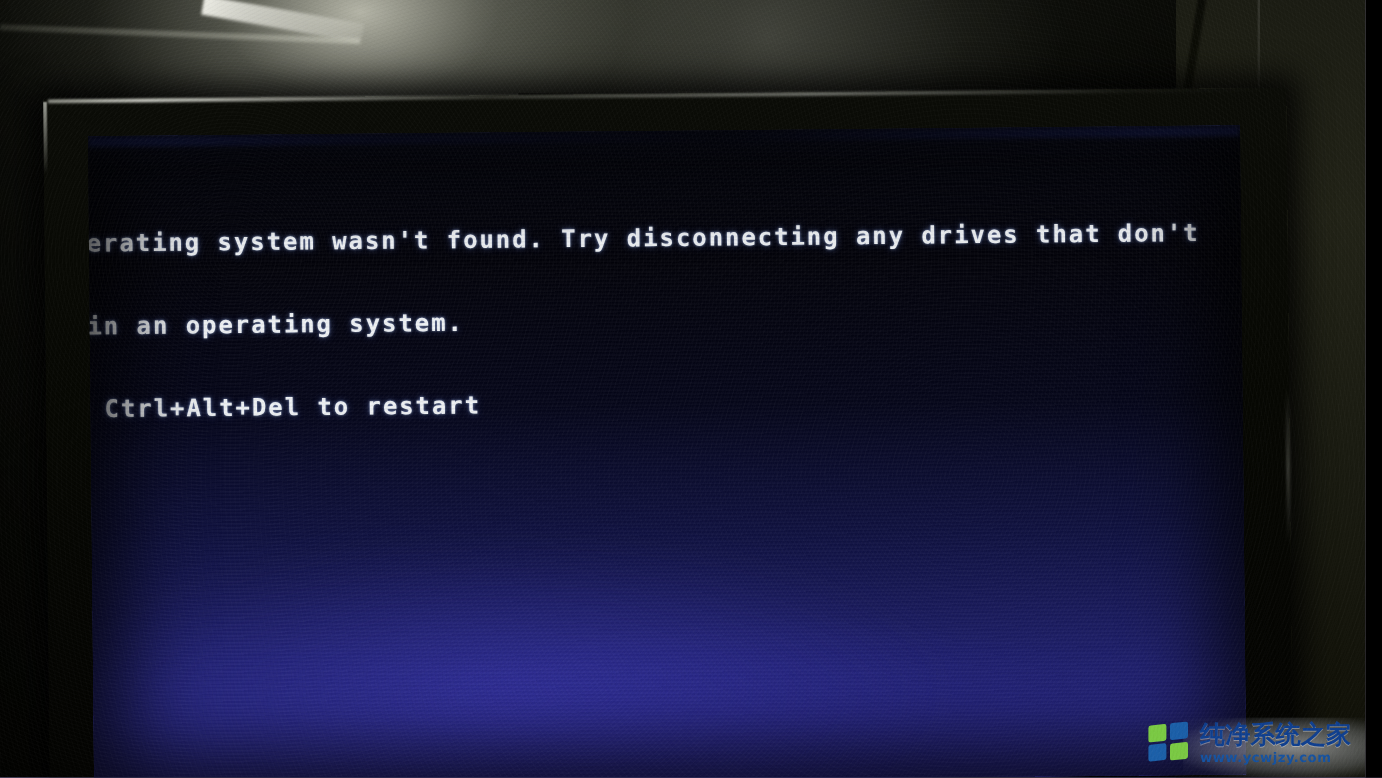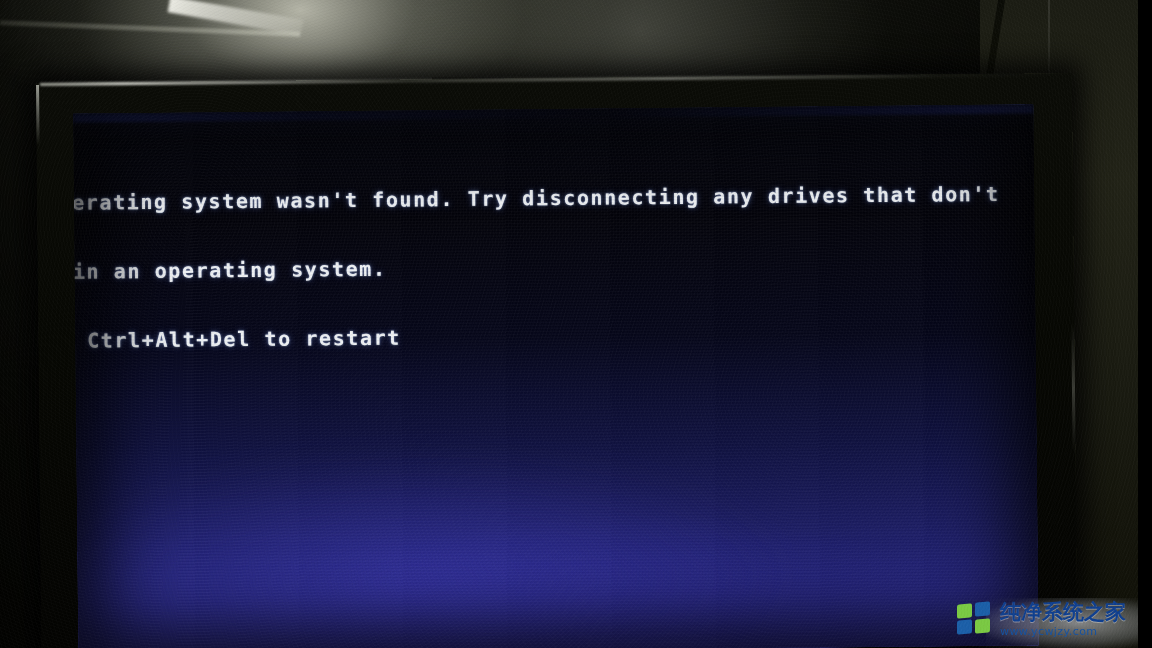--- a/index.html
+++ b/index.html
@@ -242,21 +242,21 @@
     font-size: 21px;
     font-weight: bold;
     color: #0f3f8f;
     letter-spacing: 0px;
     text-shadow: 0 1px 0 rgba(255,255,255,0.35);
   }
   .wm-url {
     margin-top: 3px;
     font-family: "DejaVu Sans", sans-serif;
     font-size: 11px;
-    font-weight: normal;
+    font-weight: bold;
     color: #1552a0;
     letter-spacing: 0.4px;
   }
   .wm-plate {
     position: absolute;
     right: 0; bottom: 0;
     width: 152px; height: 50px;
     background: radial-gradient(ellipse at 60% 50%,
         rgba(235,238,242,0.55) 0%,
         rgba(190,196,205,0.28) 55%,

